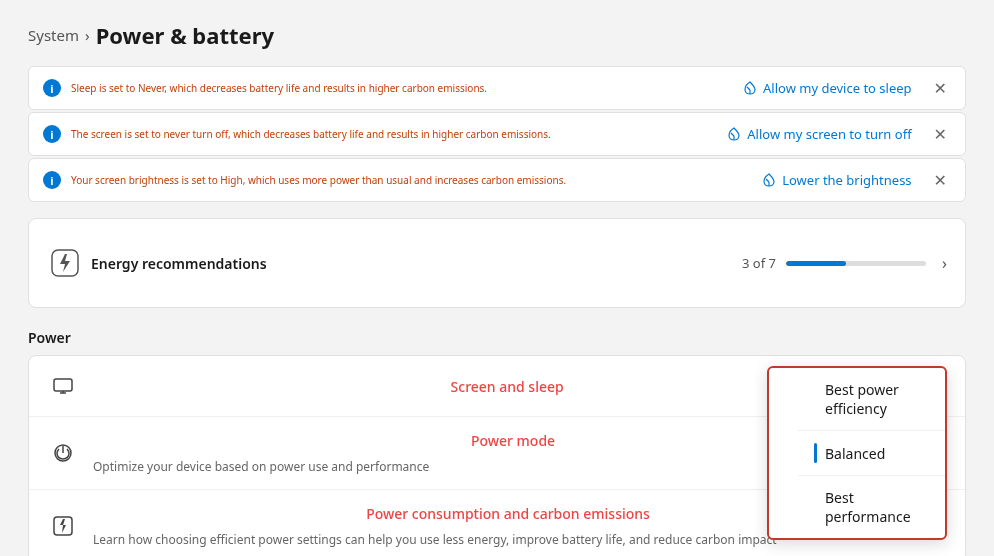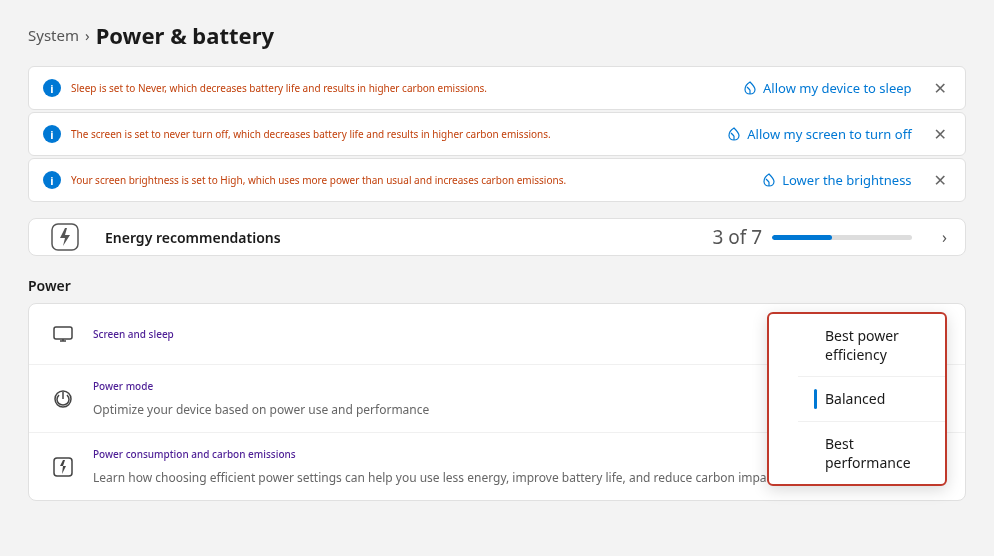--- a/index.html
+++ b/index.html
@@ -84,24 +84,24 @@
       cursor: pointer;
       padding: 0 4px;
       margin-left: 8px;
     }
 
     
     .energy-card {
       background: #fff;
       border: 1px solid #e0e0e0;
       border-radius: 8px;
-      padding: 0 18px;
-      display: flex;
-      align-items: center;
-      gap: 22px;
+      padding: 26px 18px;
+      display: flex;
+      align-items: center;
+      gap: 8px;
       margin-bottom: 20px;
     }
     .energy-icon {
       width: 36px;
       height: 36px;
       display: flex;
       align-items: center;
       justify-content: center;
       flex-shrink: 0;
     }
@@ -117,21 +117,21 @@
       font-size: 12px;
       color: #666;
       margin-top: 2px;
     }
     .energy-progress-area {
       display: flex;
       align-items: center;
       gap: 10px;
     }
     .energy-count {
-      font-size: 19px;
+      font-size: 13px;
       color: #555;
       white-space: nowrap;
     }
     .progress-bar-bg {
       width: 140px;
       height: 5px;
       background: #ddd;
       border-radius: 3px;
       overflow: hidden;
     }
@@ -178,22 +178,23 @@
       align-items: center;
       justify-content: center;
       flex-shrink: 0;
       color: #444;
     }
     .settings-item-info {
       flex: 1;
     }
     .settings-item-title {
       font-weight: 500;
-      font-size: 10px;
-      color: #4c1d95;
+      font-size: 14px;
+      color: #ef4444;
+      text-align: center;
     }
     .settings-item-subtitle {
       font-size: 12px;
       color: #666;
       margin-top: 8px;
     }
     .settings-item-right {
       display: flex;
       align-items: center;
       gap: 8px;

